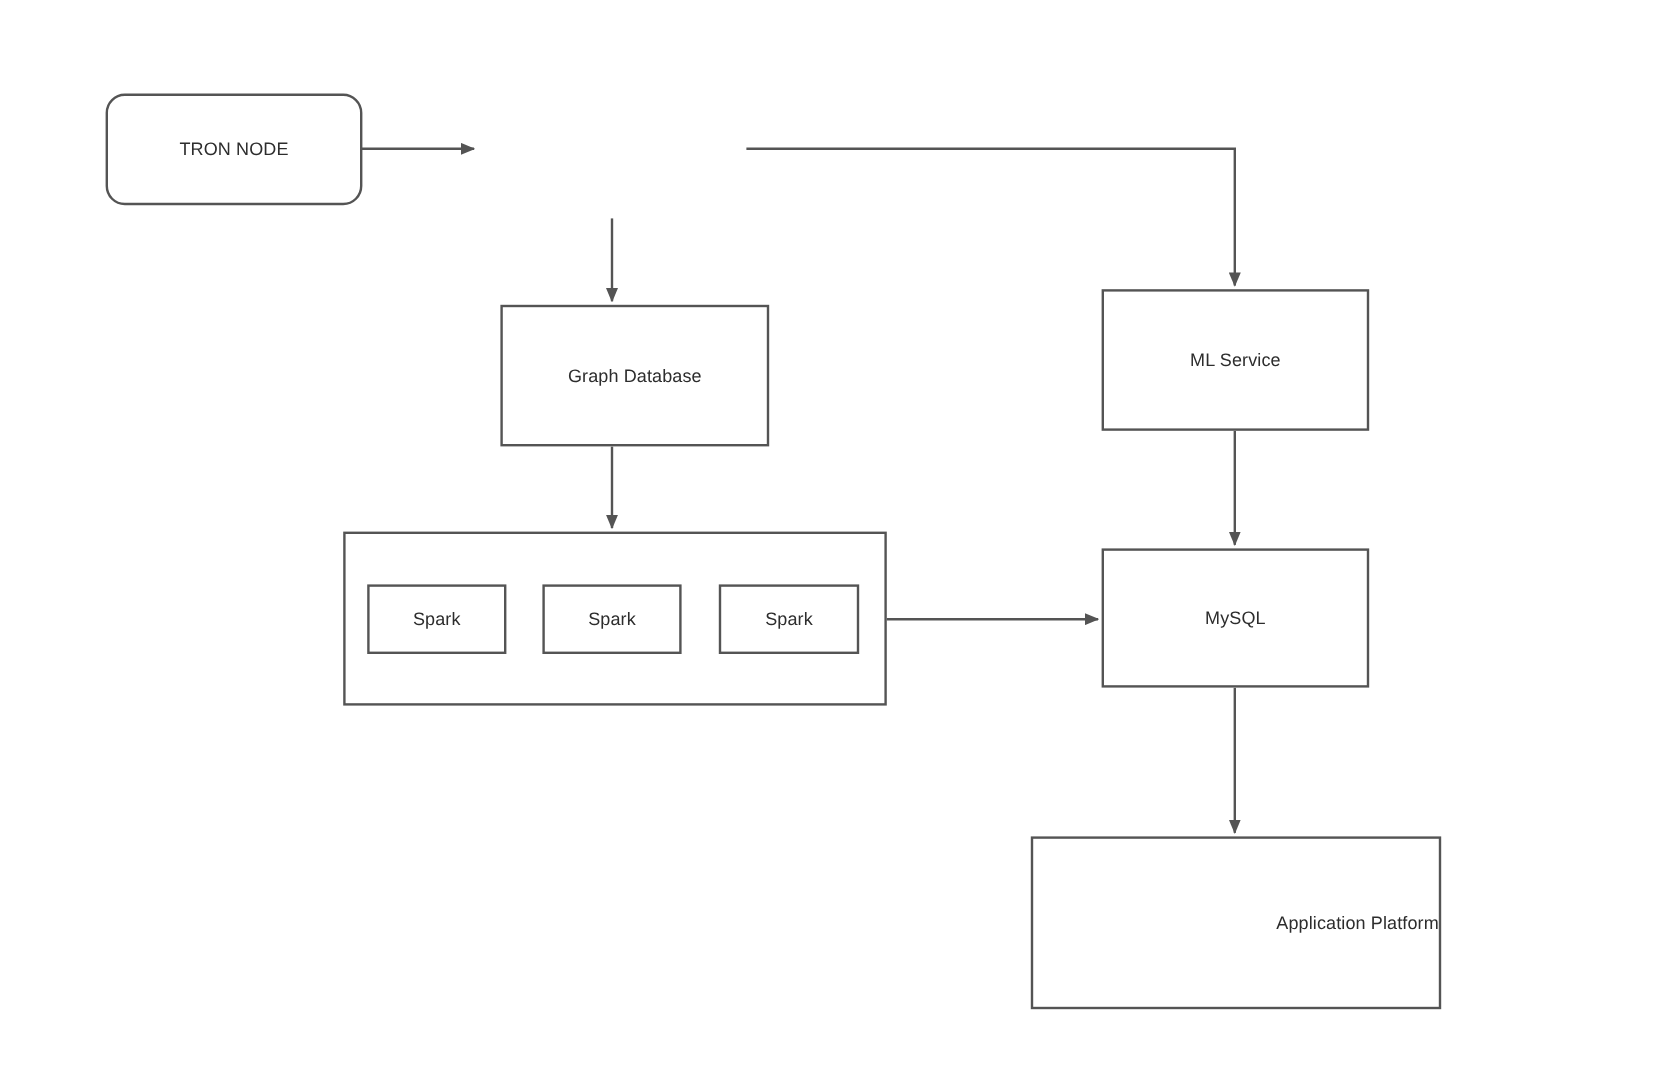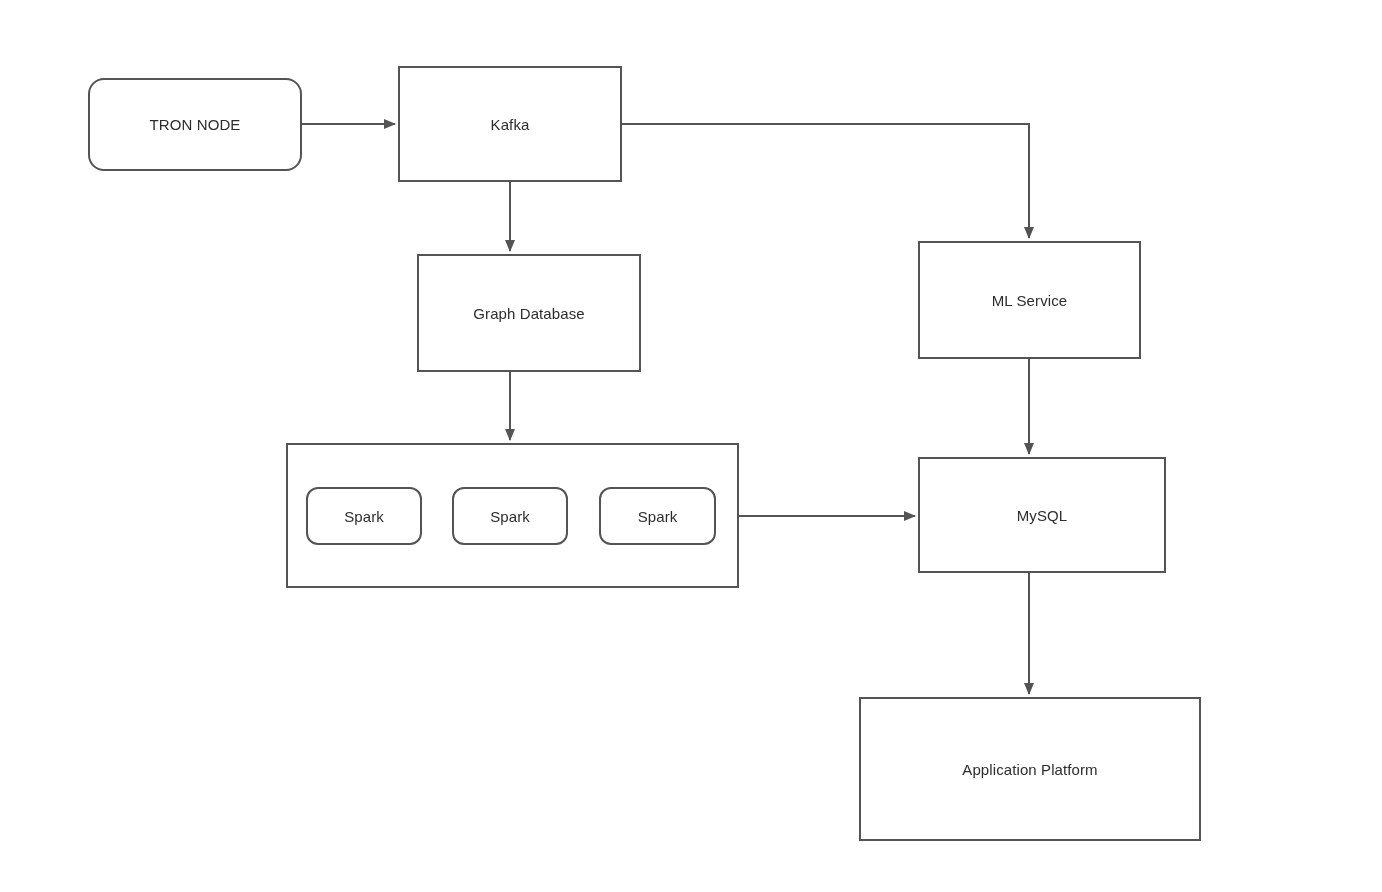--- a/index.html
+++ b/index.html
@@ -33,38 +33,38 @@
     justify-content: center;
     color: #2d2d2d;
     font-size: 15px;
     letter-spacing: 0.1px;
     text-align: center;
   }
   .node--rounded {
     border-radius: 16px;
   }
   .node--mini {
-    border-radius: 12px;
+    border-radius: 0;
     font-size: 15px;
   }
   .node--group {
     background: transparent;
   }
 
   
   #node-tron        { left:  88px; top:  78px; width: 214px; height:  93px; }
   #node-kafka       { left: 398px; top:  66px; width: 224px; height: 116px; }
   #node-graphdb     { left: 417px; top: 254px; width: 224px; height: 118px; }
   #node-spark-group { left: 286px; top: 443px; width: 453px; height: 145px; }
   #node-spark-1     { left: 306px; top: 487px; width: 116px; height:  58px; }
   #node-spark-2     { left: 452px; top: 487px; width: 116px; height:  58px; }
   #node-spark-3     { left: 599px; top: 487px; width: 117px; height:  58px; }
   #node-ml          { left: 918px; top: 241px; width: 223px; height: 118px; align-items: center; }
-  #node-mysql       { left: 918px; top: 457px; width: 248px; height: 116px; }
-  #node-app         { left: 859px; top: 697px; width: 342px; height: 144px; }
+  #node-mysql       { left: 918px; top: 457px; width: 223px; height: 116px; }
+  #node-app         { left: 859px; top: 697px; width: 342px; height: 144px; justify-content: flex-end; }
 </style>
 </head>
 <body>
 
 <div class="canvas">
 
   <svg class="edges" viewBox="0 0 1382 892" xmlns="http://www.w3.org/2000/svg">
     <defs>
       <marker id="arrow" viewBox="0 0 12 10" refX="11" refY="5" markerWidth="12" markerHeight="10" markerUnits="userSpaceOnUse" orient="auto">
         <path d="M0,0 L12,5 L0,10 Z" fill="#545454"></path>
@@ -76,23 +76,20 @@
     <path d="M510,372 L510,440" fill="none" stroke="#545454" stroke-width="2" marker-end="url(#arrow)"></path>
     <path d="M739,516 L915,516" fill="none" stroke="#545454" stroke-width="2" marker-end="url(#arrow)"></path>
     <path d="M1029,359 L1029,454" fill="none" stroke="#545454" stroke-width="2" marker-end="url(#arrow)"></path>
     <path d="M1029,573 L1029,694" fill="none" stroke="#545454" stroke-width="2" marker-end="url(#arrow)"></path>
   </svg>
 
   <div class="node node--rounded" id="node-tron">
     <span>TRON NODE</span>
   </div>
 
-  <div class="node" id="node-kafka">
-    <span>Kafka</span>
-  </div>
 
   <div class="node" id="node-graphdb">
     <span>Graph Database</span>
   </div>
 
   <div class="node node--group" id="node-spark-group"></div>
 
   <div class="node node--mini" id="node-spark-1">
     <span>Spark</span>
   </div>

